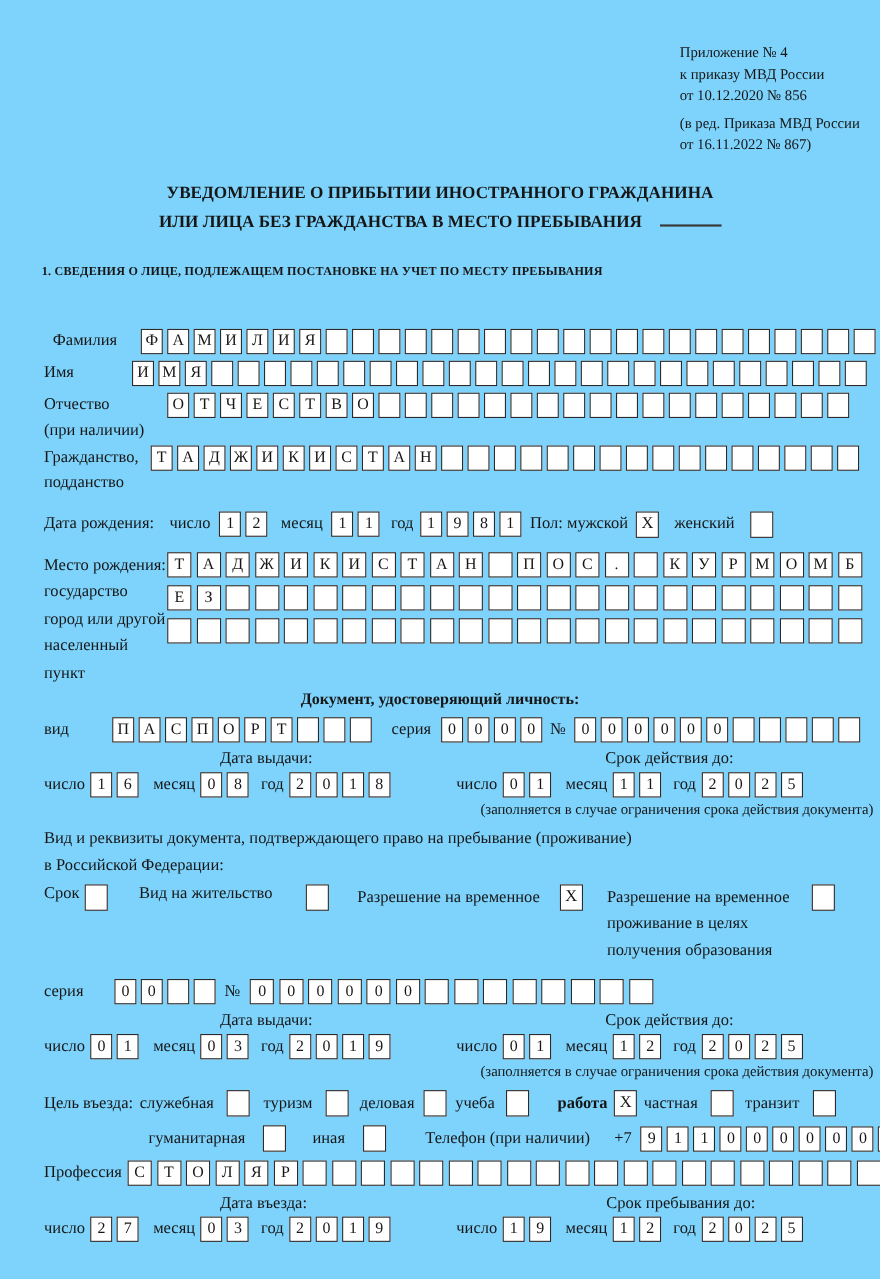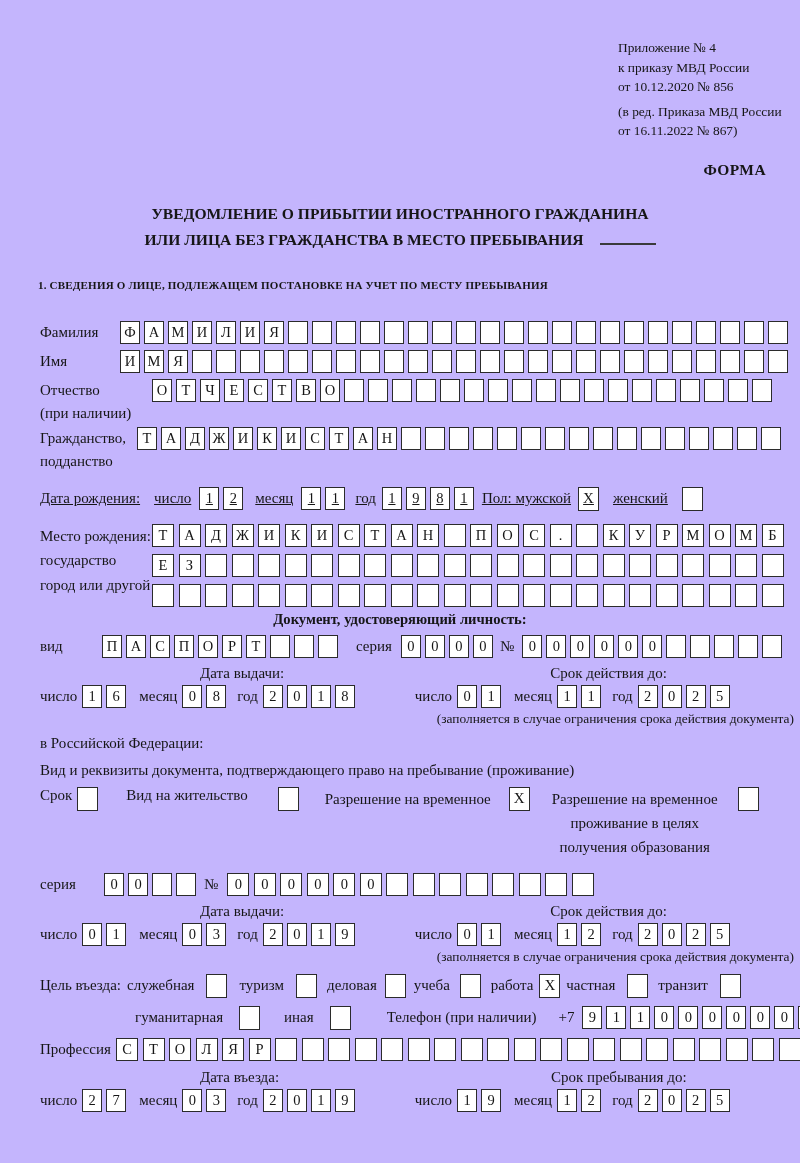--- a/index.html
+++ b/index.html
@@ -1,17 +1,17 @@
 <!DOCTYPE html>
 <html><head>
 <meta charset="utf-8">
 <style>
   html,body{margin:0;padding:0;background:#fff;}
   .page{
-    width:800px;height:1163px;background:#c4b5fd;position:relative;overflow:hidden;
+    width:800px;height:1163px;background:#7dd3fc;position:relative;overflow:hidden;
     font-family:"Liberation Serif","DejaVu Serif",serif;color:#161616;
   }
   .hdr{margin:38px 0 0 618px;font-size:13.4px;line-height:19.5px;}
   .hdr .rev{margin-top:5px;}
   .forma{font-weight:bold;font-size:15.5px;text-align:right;padding-right:34px;margin-top:20px;letter-spacing:.4px;}
   .title{margin-top:22px;text-align:center;font-weight:bold;font-size:15.6px;line-height:26px;}
   .blankline{display:inline-block;width:56px;height:13px;border-bottom:2.2px solid #3a3a3a;margin-left:16px;}
   .sect{margin-top:26px;padding-left:38px;font-weight:bold;font-size:11px;letter-spacing:.2px;}
   .row{display:flex;align-items:center;padding-left:40px;font-size:15px;}
   .lbl{flex-shrink:0;}
@@ -23,49 +23,48 @@
   .pitch26 .cell{width:22px;margin-right:4.5px;}
   .chk{
     display:inline-block;box-sizing:border-box;width:21px;height:24px;border:1.7px solid #2b2b2b;
     text-align:center;font-size:15px;line-height:21px;vertical-align:middle;background:#fff;flex-shrink:0;
   }
   .dgroup{display:flex;align-items:center;}
   .dgroup .sub{margin-right:5px;}
   .dlabels{display:flex;font-size:15px;align-items:flex-end;}
   .note{font-size:13.4px;}
   .noteR{text-align:right;padding-right:6px;}
-  .center-lines{text-align:center;line-height:24px;}
+  .center-lines{text-align:left;line-height:24px;}
   .mlgroup{display:flex;align-items:flex-start;}
 </style>
 </head>
 <body>
 
 <div class="page">
 
   <div class="hdr">
     <div>Приложение № 4</div>
     <div>к приказу МВД России</div>
     <div>от 10.12.2020 № 856</div>
     <div class="rev">
       <div>(в ред. Приказа МВД России</div>
       <div>от 16.11.2022 № 867)</div>
     </div>
   </div>
-  <div class="forma">ФОРМА</div>
 
   <div class="title">
     <div>УВЕДОМЛЕНИЕ О ПРИБЫТИИ ИНОСТРАННОГО ГРАЖДАНИНА</div>
     <div>
       <span>ИЛИ ЛИЦА БЕЗ ГРАЖДАНСТВА В МЕСТО ПРЕБЫВАНИЯ</span><span class="blankline"></span>
     </div>
   </div>
 
   <div class="sect">1. СВЕДЕНИЯ О ЛИЦЕ, ПОДЛЕЖАЩЕМ ПОСТАНОВКЕ НА УЧЕТ ПО МЕСТУ ПРЕБЫВАНИЯ</div>
 
-  <div class="row" style="margin-top:30px;">
+  <div class="row" style="margin-top:46px;justify-content:flex-end;">
     <div class="lbl" style="width:80px;">Фамилия</div>
     <div class="boxes">
         <span class="cell">Ф</span>
         <span class="cell">А</span>
         <span class="cell">М</span>
         <span class="cell">И</span>
         <span class="cell">Л</span>
         <span class="cell">И</span>
         <span class="cell">Я</span>
         <span class="cell"></span>
@@ -190,21 +189,21 @@
         <span class="cell"></span>
         <span class="cell"></span>
         <span class="cell"></span>
         <span class="cell"></span>
         <span class="cell"></span>
         <span class="cell"></span>
         <span class="cell"></span>
       </div>
   </div>
 
-  <div class="row" style="margin-top:14px;text-decoration:underline;">
+  <div class="row" style="margin-top:14px;">
     <span class="lbl">Дата рождения:</span>
     <span class="lbl" style="margin-left:14px;margin-right:8px;">число</span>
     <span class="boxes">
         <span class="cell">1</span>
         <span class="cell">2</span>
       </span>
     <span class="lbl" style="margin-left:8px;margin-right:8px;">месяц</span>
     <span class="boxes">
         <span class="cell">1</span>
         <span class="cell">1</span>
@@ -220,20 +219,21 @@
     <span class="chk">X</span>
     <span class="lbl" style="margin-left:14px;margin-right:14px;">женский</span>
     <span class="chk"></span>
   </div>
 
   <div class="row" style="margin-top:13px;align-items:flex-start;">
     <div class="lbl" style="width:112px;line-height:24.5px;">
       <div>Место рождения:</div>
       <div>государство</div>
       <div>город или другой</div>
+      <div>населенный пункт</div>
     </div>
     <div class="pitch26">
       <div class="boxes" style="margin-bottom:7px;">
           <span class="cell">Т</span>
           <span class="cell">А</span>
           <span class="cell">Д</span>
           <span class="cell">Ж</span>
           <span class="cell">И</span>
           <span class="cell">К</span>
           <span class="cell">И</span>
@@ -388,22 +388,22 @@
       <span class="boxes">
           <span class="cell">2</span>
           <span class="cell">0</span>
           <span class="cell">2</span>
           <span class="cell">5</span>
         </span>
     </div>
   </div>
   <div class="note noteR" style="margin-top:3px;">(заполняется в случае ограничения срока действия документа)</div>
 
+  <div class="row" style="margin-top:10px;">Вид и реквизиты документа, подтверждающего право на пребывание (проживание)</div>
   <div class="row" style="margin-top:8px;">в Российской Федерации:</div>
-  <div class="row" style="margin-top:10px;">Вид и реквизиты документа, подтверждающего право на пребывание (проживание)</div>
 
   <div class="row mlgroup" style="margin-top:8px;">
     <span class="lbl">Срок</span>
     <span class="chk" style="margin-left:5px;"></span>
     <span class="lbl" style="margin-left:28px;">Вид на жительство</span>
     <span class="chk" style="margin-left:30px;"></span>
     <span class="center-lines" style="margin-left:26px;">
       <div>Разрешение на временное</div>
     </span>
     <span class="chk" style="margin-left:18px;">X</span>
@@ -491,21 +491,21 @@
   <div class="row" style="margin-top:9px;">
     <span class="lbl">Цель въезда:</span>
     <span class="lbl" style="margin-left:6px;">служебная</span>
     <span class="chk" style="margin-left:12px;"></span>
     <span class="lbl" style="margin-left:12px;">туризм</span>
     <span class="chk" style="margin-left:12px;"></span>
     <span class="lbl" style="margin-left:10px;">деловая</span>
     <span class="chk" style="margin-left:8px;"></span>
     <span class="lbl" style="margin-left:8px;">учеба</span>
     <span class="chk" style="margin-left:10px;"></span>
-    <span class="lbl" style="margin-left:10px;">работа</span>
+    <span class="lbl" style="margin-left:26px;font-weight:bold;">работа</span>
     <span class="chk" style="margin-left:6px;">X</span>
     <span class="lbl" style="margin-left:6px;">частная</span>
     <span class="chk" style="margin-left:12px;"></span>
     <span class="lbl" style="margin-left:10px;">транзит</span>
     <span class="chk" style="margin-left:12px;"></span>
   </div>
 
   <div class="row" style="margin-top:8px;padding-left:135px;">
     <span class="lbl">гуманитарная</span>
     <span class="chk" style="margin-left:16px;"></span>

